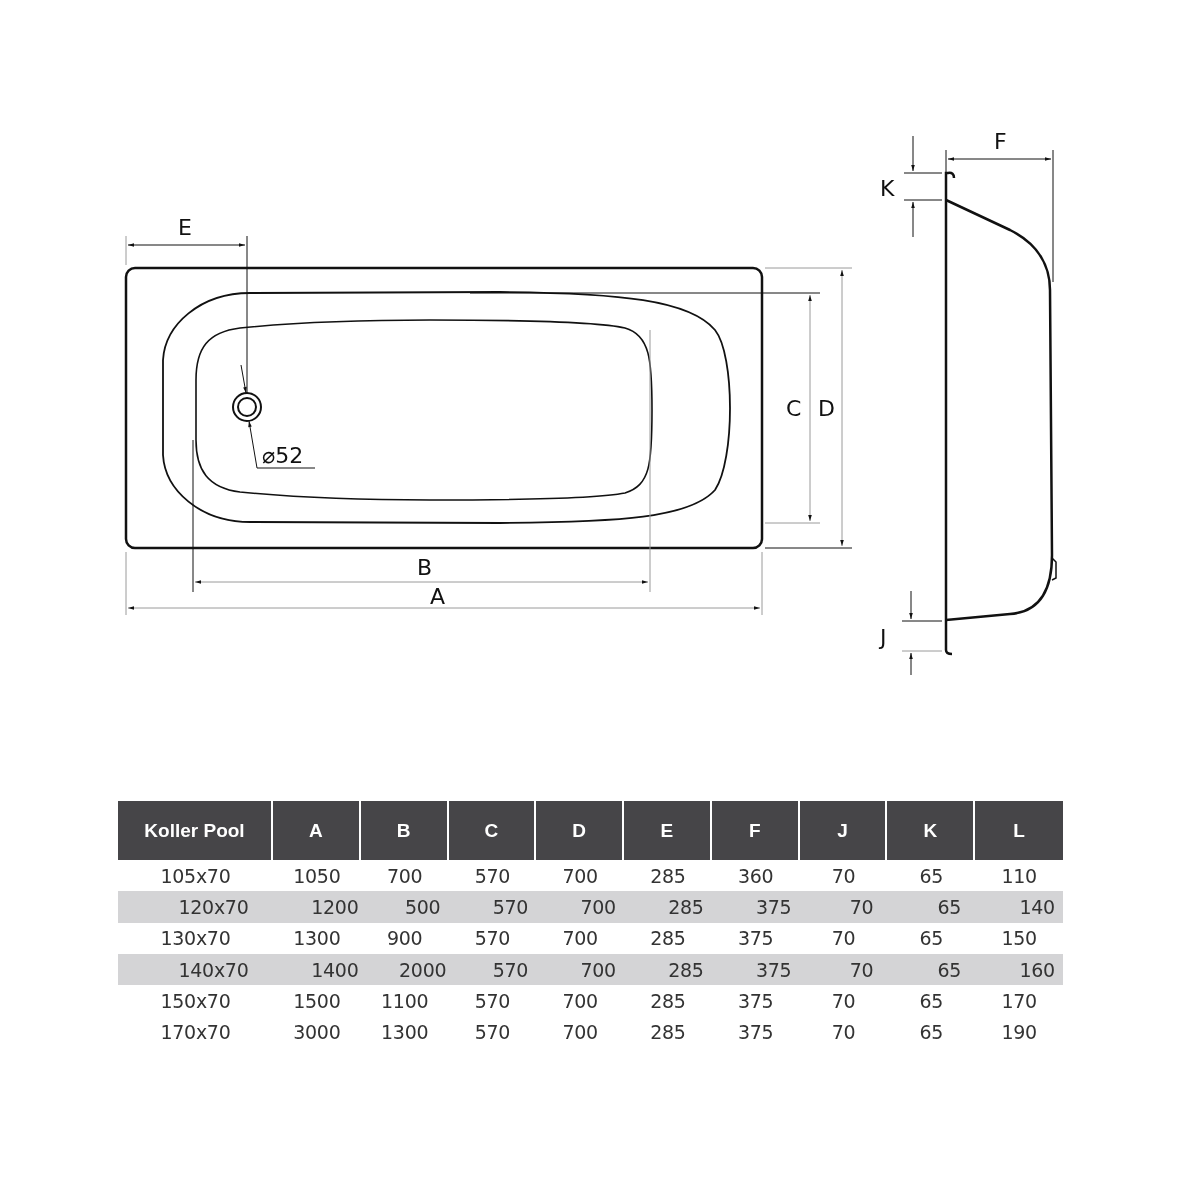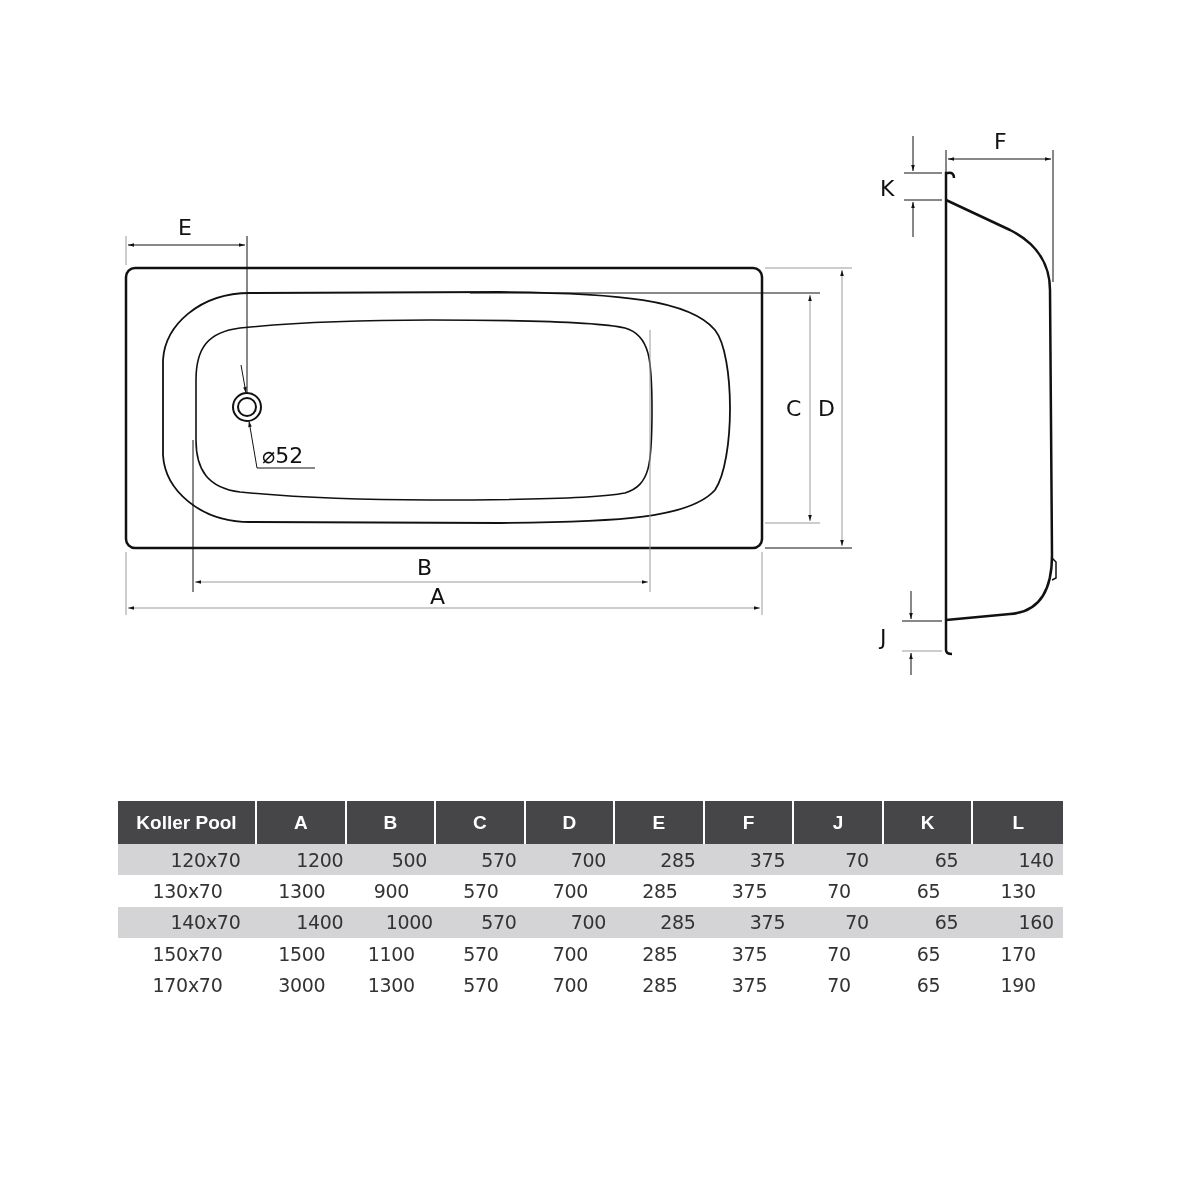--- a/index.html
+++ b/index.html
@@ -3,21 +3,21 @@
 <meta charset="utf-8">
 <style>
   html, body { margin: 0; padding: 0; background: #ffffff; }
   body { width: 1181px; height: 1181px; position: relative; overflow: hidden;
          font-family: "Liberation Sans", "DejaVu Sans", sans-serif; color: #1a1a1a; }
   #drawing { position: absolute; left: 0; top: 0; width: 1181px; height: 760px; }
   .dim-label { font-family: "DejaVu Sans", "Liberation Sans", sans-serif; font-size: 22px; fill: #111; }
   #spec-table { position: absolute; left: 118px; top: 801px; width: 945px;
                 border-collapse: separate; border-spacing: 0; table-layout: fixed; }
   #spec-table th { background: #464548; color: #ffffff; font-weight: bold; font-size: 19px;
-                   height: 35px; padding: 4px; text-align: center; border-right: 2px solid #ffffff; }
+                   height: 35px; padding: 12px; text-align: center; border-right: 2px solid #ffffff; }
   #spec-table th:last-child { border-right: none; }
   #spec-table th:first-child { width: 129px; }
   #spec-table td { height: 31.3px; padding: 0; text-align: center; font-size: 19px; color: #333;
                    font-family: "DejaVu Sans", sans-serif; font-weight: normal; letter-spacing: -0.3px; }
   #spec-table tr.alt td { background: #d4d4d6; padding-left: 36px; }
 </style>
 </head>
 <body>
 
 <svg id="drawing" viewBox="0 0 1181 760" xmlns="http://www.w3.org/2000/svg">
@@ -98,20 +98,32 @@
       <th>C</th>
       <th>D</th>
       <th>E</th>
       <th>F</th>
       <th>J</th>
       <th>K</th>
       <th>L</th>
     </tr>
   </thead>
   <tbody id="table-body">
+      <tr>
+        <td>105x70</td>
+        <td>1050</td>
+        <td>700</td>
+        <td>570</td>
+        <td>700</td>
+        <td>285</td>
+        <td>360</td>
+        <td>70</td>
+        <td>65</td>
+        <td>110</td>
+      </tr>
       <tr class="alt">
         <td>120x70</td>
         <td>1200</td>
         <td>500</td>
         <td>570</td>
         <td>700</td>
         <td>285</td>
         <td>375</td>
         <td>70</td>
         <td>65</td>
@@ -120,26 +132,26 @@
       <tr>
         <td>130x70</td>
         <td>1300</td>
         <td>900</td>
         <td>570</td>
         <td>700</td>
         <td>285</td>
         <td>375</td>
         <td>70</td>
         <td>65</td>
-        <td>130</td>
+        <td>150</td>
       </tr>
       <tr class="alt">
         <td>140x70</td>
         <td>1400</td>
-        <td>1000</td>
+        <td>2000</td>
         <td>570</td>
         <td>700</td>
         <td>285</td>
         <td>375</td>
         <td>70</td>
         <td>65</td>
         <td>160</td>
       </tr>
       <tr>
         <td>150x70</td>

